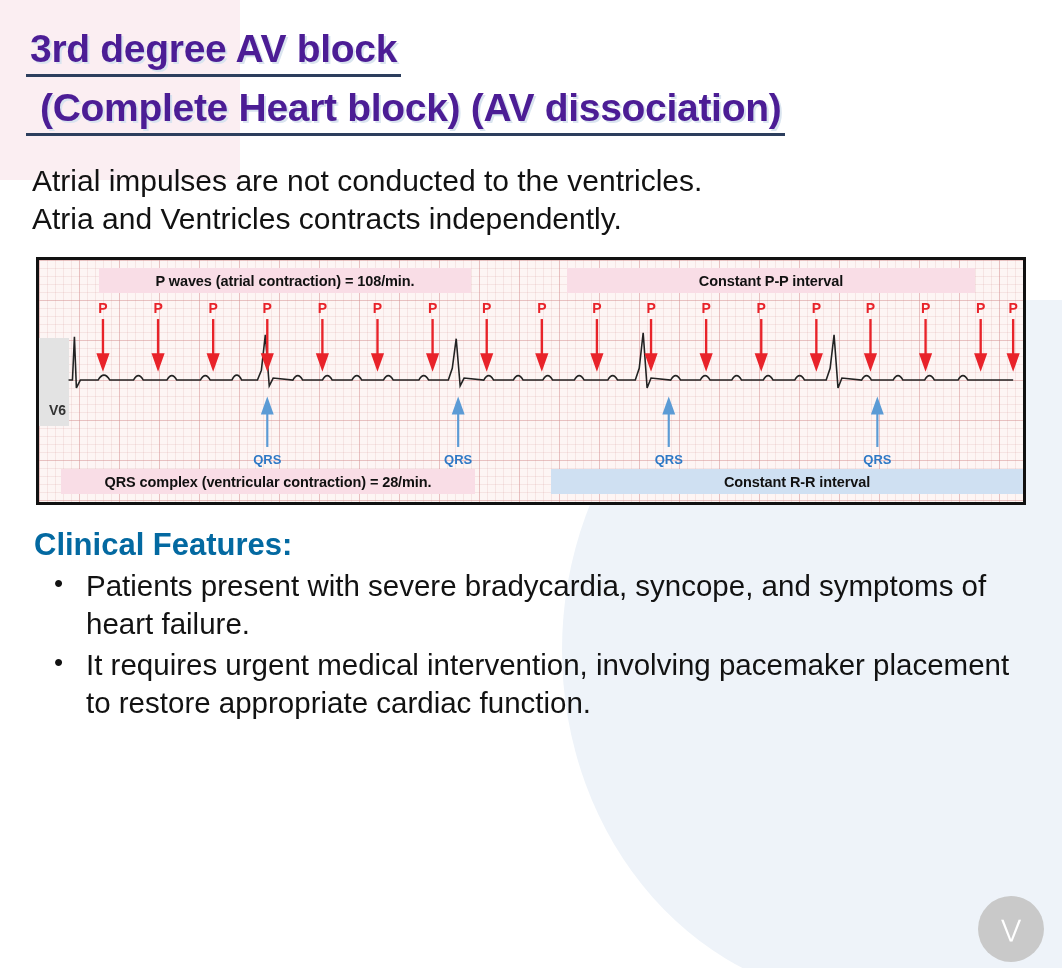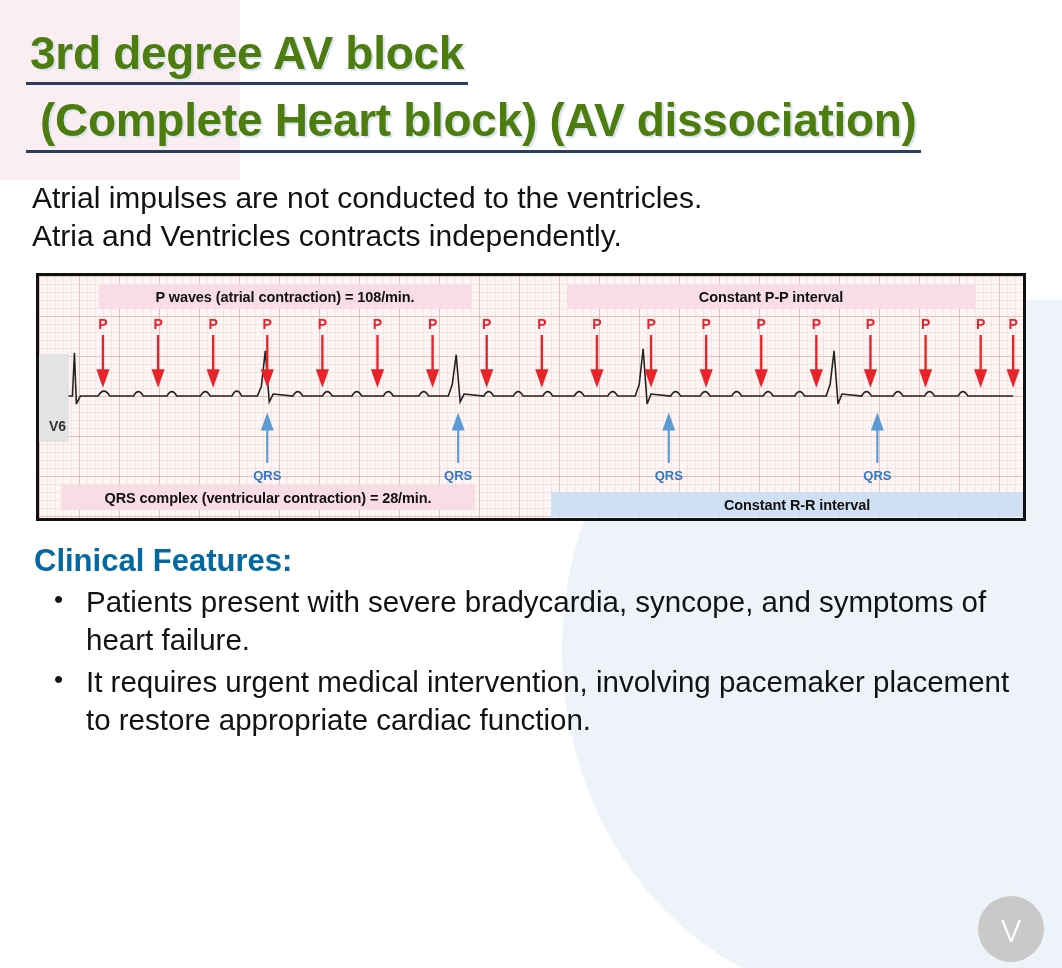--- a/index.html
+++ b/index.html
@@ -24,23 +24,23 @@
   .bg-curve {
     position: absolute; right: -120px; top: 300px;
     width: 620px; height: 700px;
     background: #eef3f9;
     border-radius: 60% 0 0 60%;
   }
   .content { position: relative; z-index: 2; padding: 0 26px; }
 
   .title-wrap { padding-top: 26px; }
   .title-line {
-    font-size: 46px;
+    font-size: 39px;
     font-weight: bold;
-    color: #4d7c0f;
+    color: #4c1d95;
     letter-spacing: -0.3px;
     line-height: 1.18;
     text-shadow: 2px 2px 0 #d9e4ef;
     display: inline-block;
     border-bottom: 3px solid #2c3e5d;
     padding: 0 4px 2px 4px;
   }
   .title-line2 { margin-top: 8px; }
   .title-indent { padding-left: 14px; }
 
@@ -83,21 +83,21 @@
     color: #111;
     text-align: center;
     padding: 5px 0 4px 0;
     letter-spacing: -0.1px;
   }
   .band-pink { background: #f9dde6; }
   .band-blue { background: #cfe0f2; }
   .band-pwave { left: 60px; top: 8px; width: 372px; }
   .band-pp    { left: 528px; top: 8px; width: 408px; }
   .band-qrs   { left: 22px; bottom: 8px; width: 414px; }
-  .band-rr    { left: 512px; bottom: 1px; width: 492px; margin-top: 14px; }
+  .band-rr    { left: 512px; bottom: 8px; width: 492px; margin-top: 14px; }
 
   .svg-layer { position: absolute; inset: 0; }
   .p-letter {
     position: absolute; font-size: 14px; font-weight: bold; color: #e8232a;
     transform: translateX(-50%);
   }
   .qrs-letter {
     position: absolute; font-size: 13px; font-weight: bold; color: #2e79c6;
     transform: translateX(-50%);
   }

